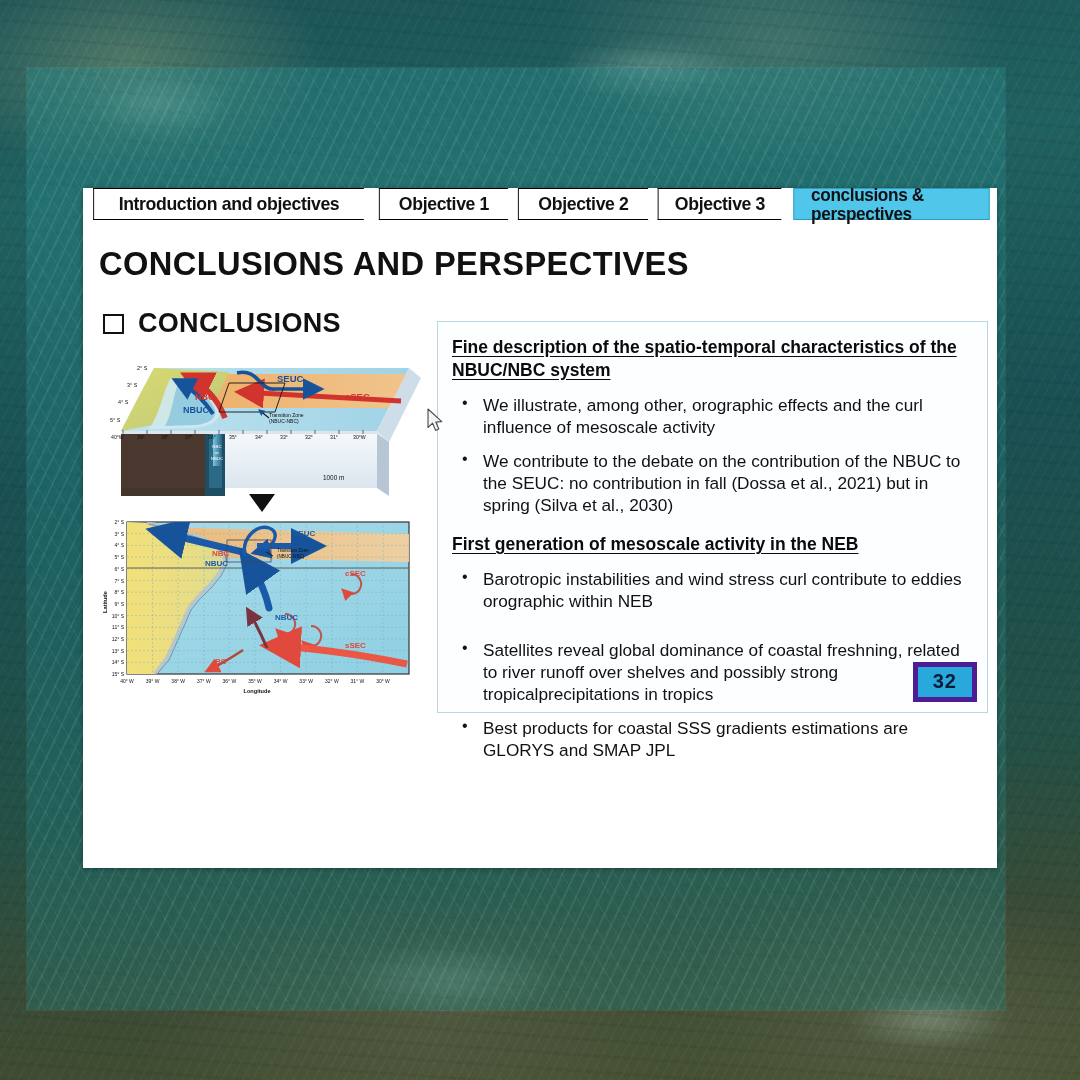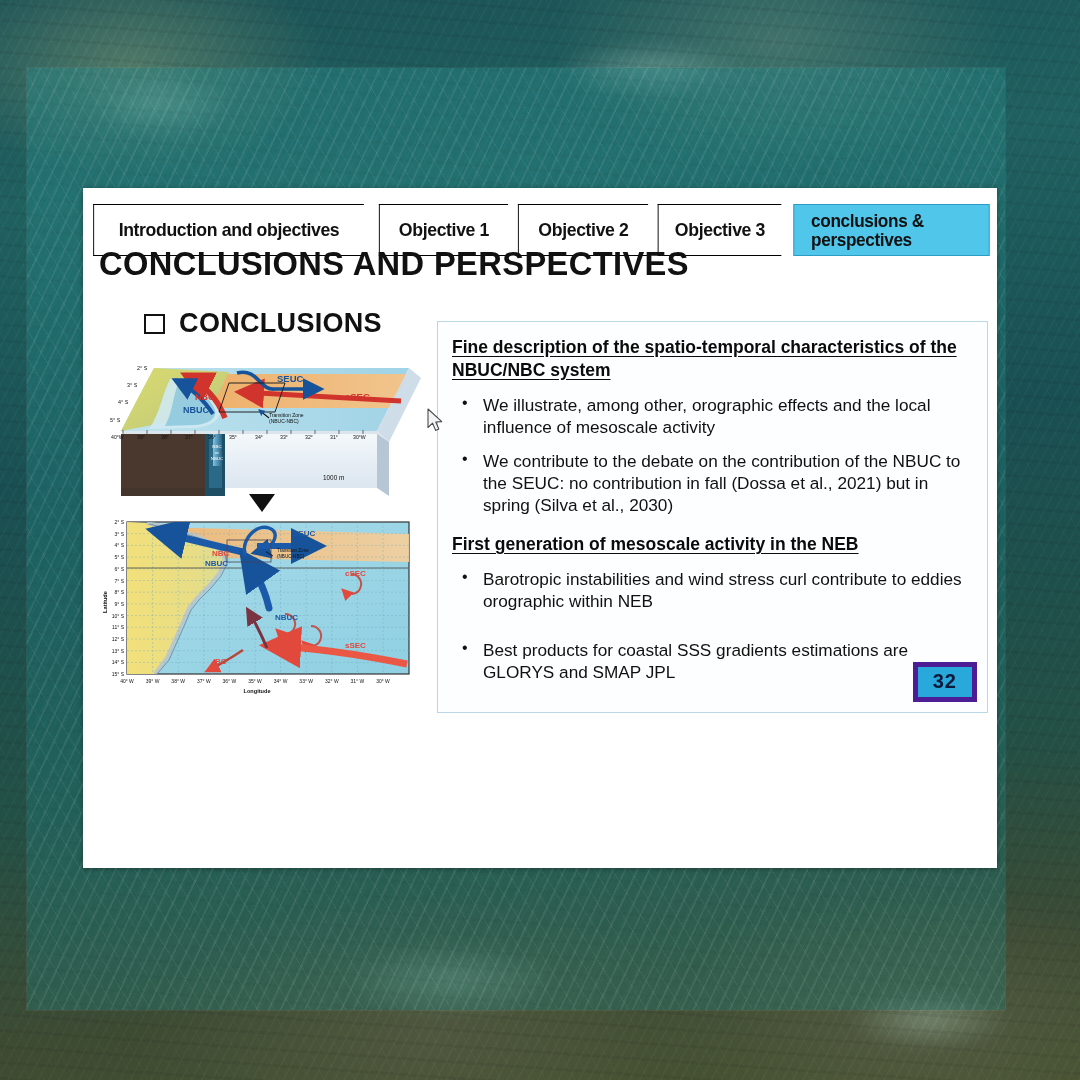--- a/index.html
+++ b/index.html
@@ -48,21 +48,21 @@
   }
 
   
   #slide{
     position:absolute;left:83px;top:188px;width:914px;height:680px;
     background:#ffffff;
     box-shadow:0 1px 5px rgba(0,0,0,.35);
   }
 
   
-  .tabbar{display:flex;height:52px;box-sizing:border-box;margin-top:16px;}
+  .tabbar{display:flex;height:32px;box-sizing:border-box;}
   .tab{
     box-sizing:border-box;
     border:1.6px solid #000;border-right-width:0;
     display:flex;align-items:center;justify-content:center;
     font-weight:bold;font-size:19px;color:#111;
     letter-spacing:-.4px;background:#fff;
     padding:0 9px;line-height:1.05;text-align:center;
     font-family:"Liberation Sans", sans-serif;
     transform:scaleX(.93);transform-origin:center;
   }
@@ -82,21 +82,21 @@
     position:absolute;left:16px;top:56px;
     font-size:34px;font-weight:bold;color:#111;
     letter-spacing:.4px;
     transform:scaleX(.96);transform-origin:left center;
   }
 
   
   #left-col{position:absolute;left:14px;top:120px;width:326px;}
   #conclusions-head{
     font-size:27px;font-weight:bold;color:#111;letter-spacing:.3px;
-    display:flex;align-items:center;gap:14px;padding-left:6px;justify-content:center;
+    display:flex;align-items:center;gap:14px;padding-left:6px;
   }
   .sq-bullet{
     width:17px;height:16px;border:2.6px solid #111;display:inline-block;
     flex:0 0 auto;
   }
 
   
   .fig{position:relative;}
   #fig-block{position:absolute;left:0px;top:48px;width:326px;}
 
@@ -458,32 +458,33 @@
           <text class="fig-txt" x="10" y="86" font-size="5.6" font-weight="bold" fill="#111" text-anchor="middle" transform="rotate(-90 10 86)">Latitude</text>
         </svg>
       </div>
     </div>
   </div>
 
   <div id="textbox">
 
     <div class="sec-head">Fine description of the spatio-temporal characteristics of the NBUC/NBC system</div>
     <ul class="bullets">
-      <li>We illustrate, among other, orographic effects and the local influence of mesoscale activity</li>
+      <li>We illustrate, among other, orographic effects and the curl influence of mesoscale activity</li>
       <li>We contribute to the debate on the contribution of the NBUC to the SEUC: no contribution in fall (Dossa et al., 2021) but in spring (Silva et al., 2030)</li>
     </ul>
 
     <div class="gap-b"></div>
     <div class="sec-head">First generation of mesoscale activity in the NEB</div>
     <ul class="bullets">
       <li>Barotropic instabilities and wind stress curl contribute to eddies orographic within NEB</li>
     </ul>
 
     <div class="gap-c"></div>
     <ul class="bullets">
+      <li>Satellites reveal global dominance of coastal freshning, related to river runoff over shelves and possibly strong tropicalprecipitations in tropics</li>
       <li>Best products for coastal SSS gradients estimations are GLORYS and SMAP JPL</li>
     </ul>
 
     <div id="page-num">32</div>
   </div>
 
 </div>
 
 <div id="cursor">
   <svg width="20" height="28" viewBox="0 0 20 28">

